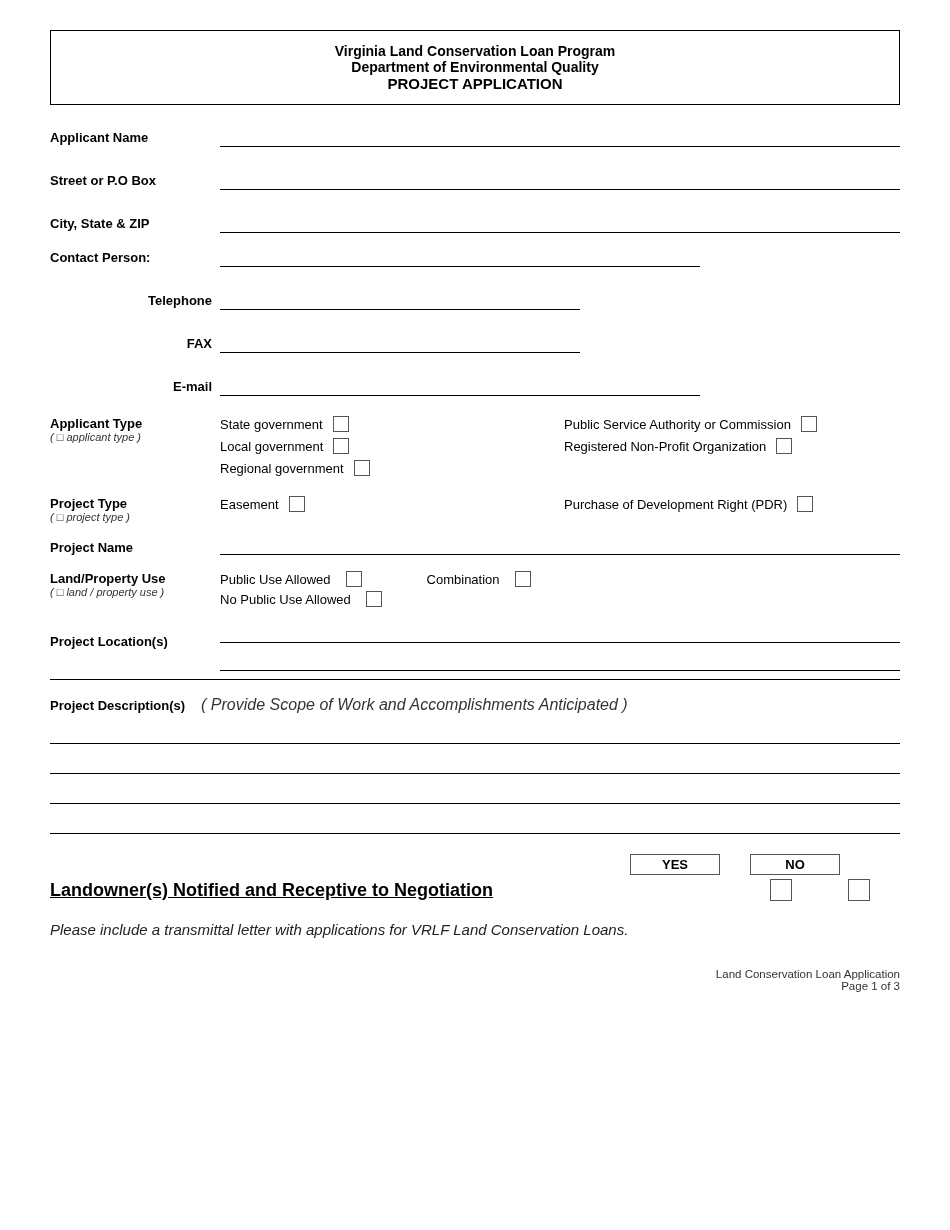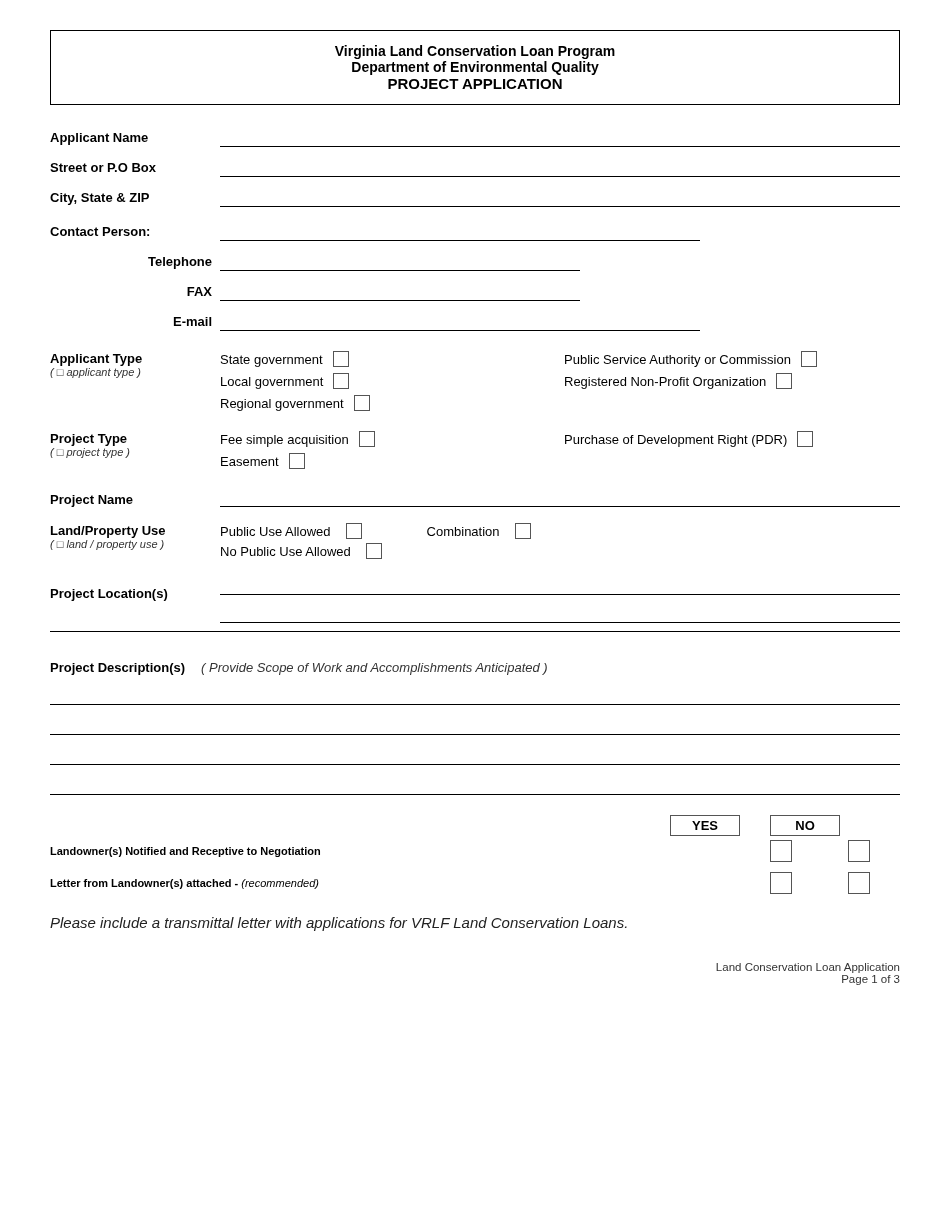--- a/index.html
+++ b/index.html
@@ -18,21 +18,21 @@
       padding: 12px 30px;
       margin-bottom: 24px;
     }
     .header-box .line1 { font-weight: bold; font-size: 14px; }
     .header-box .line2 { font-weight: bold; font-size: 14px; }
     .header-box .line3 { font-weight: bold; font-size: 15px; text-transform: uppercase; }
 
     .field-row {
       display: flex;
       align-items: flex-end;
-      margin-bottom: 12px;
+      margin-bottom: 25px;
     }
     .field-label {
       font-weight: bold;
       min-width: 170px;
       padding-right: 8px;
       white-space: nowrap;
       padding-bottom: 2px;
     }
     .field-line {
       border-bottom: 1px solid #000;
@@ -134,72 +134,73 @@
       margin-bottom: 6px;
     }
 
     .divider {
       border-bottom: 1px solid #000;
       margin: 8px 0;
     }
 
     
     .desc-section {
-      margin-top: 28px;
+      margin-top: 16px;
       margin-bottom: 6px;
     }
     .desc-label-row {
       display: flex;
       align-items: center;
       margin-bottom: 8px;
     }
     .desc-bold {
       font-weight: bold;
       font-size: 13px;
       margin-right: 16px;
     }
     .desc-italic {
       font-style: italic;
-      font-size: 13px;
+      font-size: 16px;
       color: #333;
     }
     .desc-line {
       border-bottom: 1px solid #000;
       width: 100%;
       height: 22px;
       margin-bottom: 8px;
     }
 
     
     .yes-no-section {
       margin-top: 20px;
     }
     .yes-no-header-row {
       display: flex;
       justify-content: flex-end;
       margin-bottom: 4px;
       padding-right: 60px;
     }
     .yes-no-col {
-      width: 70px;
+      width: 90px;
       text-align: center;
       font-weight: bold;
       border: 1.5px solid #555;
       padding: 2px 8px;
       font-size: 13px;
     }
     .yes-no-row {
       display: flex;
       align-items: center;
       margin-bottom: 10px;
     }
     .yes-no-label {
       font-weight: bold;
       flex: 1;
-      font-size: 11px;
+      font-size: 18px;
+      text-decoration: underline;
     }
     .yes-no-label span.recommended {
       font-weight: normal;
       font-style: italic;
     }
     .yes-no-boxes {
       display: flex;
       gap: 56px;
       padding-right: 30px;
     }
@@ -309,24 +310,20 @@
 </div>
 
 <div class="section-row">
   <div class="section-label-col">
     <div class="section-label-bold">Project Type</div>
     <div class="section-label-italic small-italic">( □  project type )</div>
   </div>
   <div class="section-content">
     <div class="two-col">
       <div class="col-left">
-        <div class="checkbox-row">
-          <span class="checkbox-item-text">Fee simple acquisition</span>
-          <span class="checkbox-box"></span>
-        </div>
         <div class="checkbox-row">
           <span class="checkbox-item-text">Easement</span>
           <span class="checkbox-box"></span>
         </div>
       </div>
       <div class="col-right">
         <div class="checkbox-row">
           <span class="checkbox-right-text">Purchase of Development Right (PDR)</span>
           <span class="checkbox-box"></span>
         </div>
@@ -395,29 +392,20 @@
   </div>
 
   <div class="yes-no-row">
     <div class="yes-no-label">Landowner(s) Notified and Receptive to Negotiation</div>
     <div class="yes-no-boxes">
       <span class="yes-no-box"></span>
       <span class="yes-no-box"></span>
     </div>
   </div>
 
-  <div class="yes-no-row">
-    <div class="yes-no-label">
-      Letter from Landowner(s) attached - <span class="recommended">(recommended)</span>
-    </div>
-    <div class="yes-no-boxes">
-      <span class="yes-no-box"></span>
-      <span class="yes-no-box"></span>
-    </div>
-  </div>
 </div>
 
 <div class="footer-note">Please include a transmittal letter with applications for VRLF Land Conservation Loans.</div>
 
 <div class="page-footer">
   <div>Land Conservation Loan Application</div>
   <div>Page 1 of 3</div>
 </div>
 
 </body></html>

